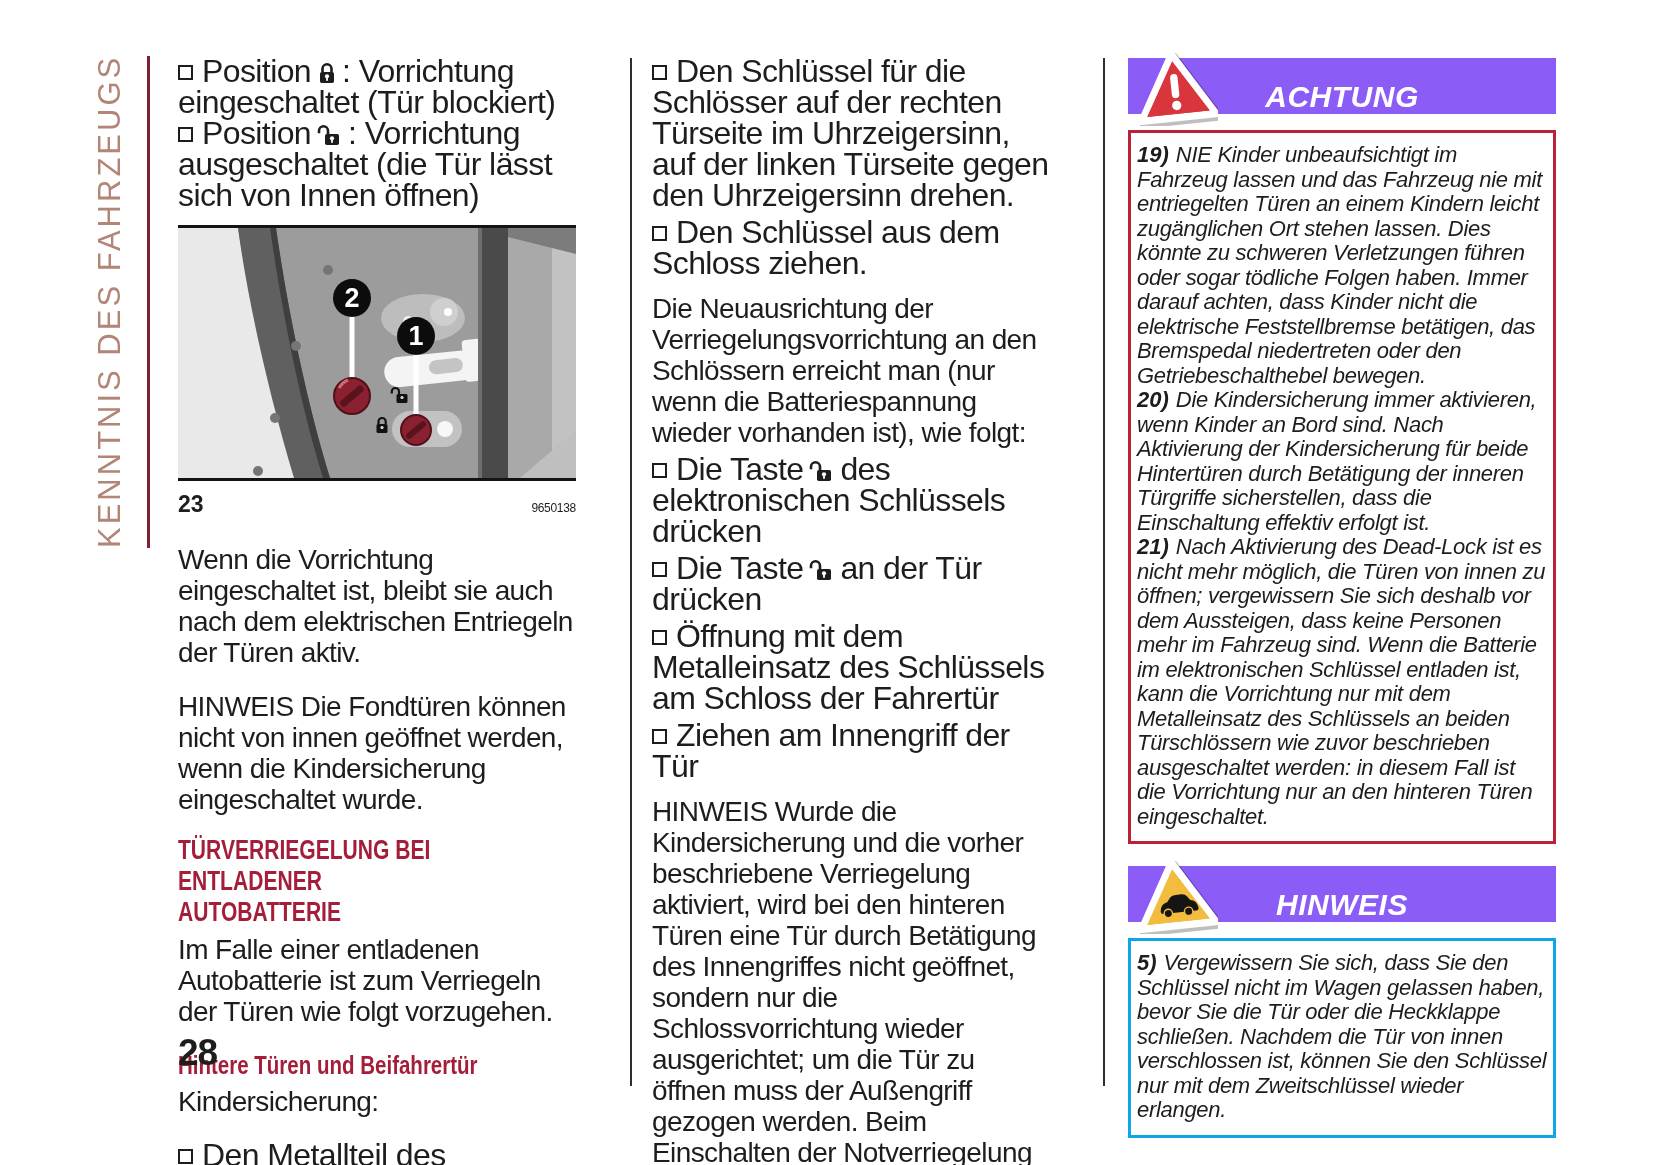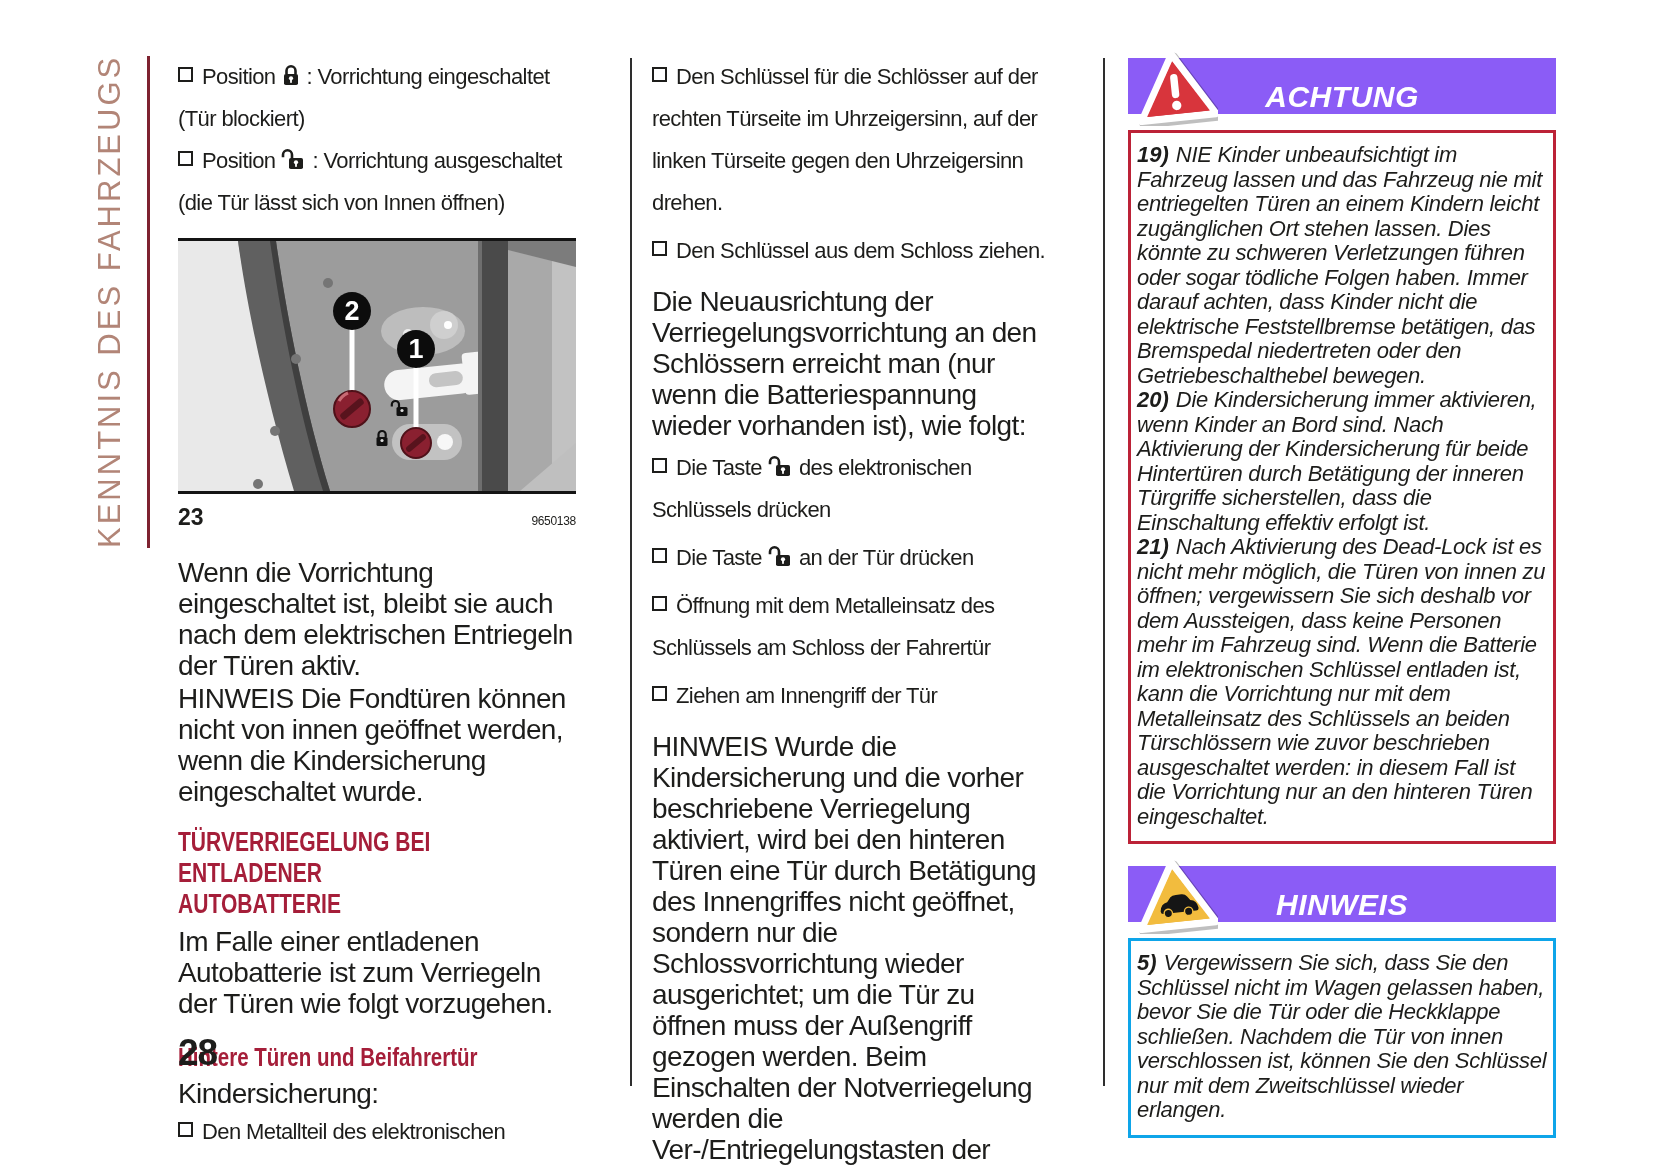--- a/index.html
+++ b/index.html
@@ -16,31 +16,31 @@
   .d1{left:630px;} .d2{left:1103px;}
 
   
   .col{position:absolute;top:56px;}
   .col1{left:178px;width:398px;}
   .col2{left:652px;width:400px;}
   .col3{left:1128px;width:428px;top:58px;}
 
   p{margin:0;}
   .body{font-size:28px;line-height:31px;letter-spacing:-0.6px;}
-  .b{font-size:22px;line-height:42px;letter-spacing:-0.6px;}
+  .b{font-size:32px;line-height:31px;letter-spacing:-0.6px;}
   .sq{display:inline-block;width:11px;height:11px;border:2.5px solid #1d1d1b;background:#fff;
       margin-right:9px;vertical-align:2px;}
   .lock{height:23px;width:auto;vertical-align:-3px;margin:0 5px 0 6px;}
 
   .h-red{font-size:27px;line-height:31px;font-weight:800;color:#a51e39;margin:20px 0 6px;
          transform:scaleX(0.78);transform-origin:left center;white-space:nowrap;}
   .sub-red{font-size:25px;font-weight:800;color:#a51e39;margin:24px 0 6px;
          transform:scaleX(0.82);transform-origin:left center;white-space:nowrap;}
 
-  .mt1{margin-top:26px;} .mt2{margin-top:2px;} .mt3{margin-top:6px;} .mt4{margin-top:14px;}
+  .mt1{margin-top:26px;} .mt2{margin-top:23px;} .mt3{margin-top:6px;} .mt4{margin-top:14px;}
 
   
   .fig{margin:14px 0 0 0;border-top:3.5px solid #141414;border-bottom:3.5px solid #141414;
        font-size:0;line-height:0;}
   .fig svg{display:block;}
   .figcap{display:flex;justify-content:space-between;align-items:baseline;margin-top:10px;}
   .fignum{font-weight:700;font-size:23px;}
   .figcode{font-weight:400;font-size:12px;letter-spacing:-0.3px;text-align:center;}
 
   

